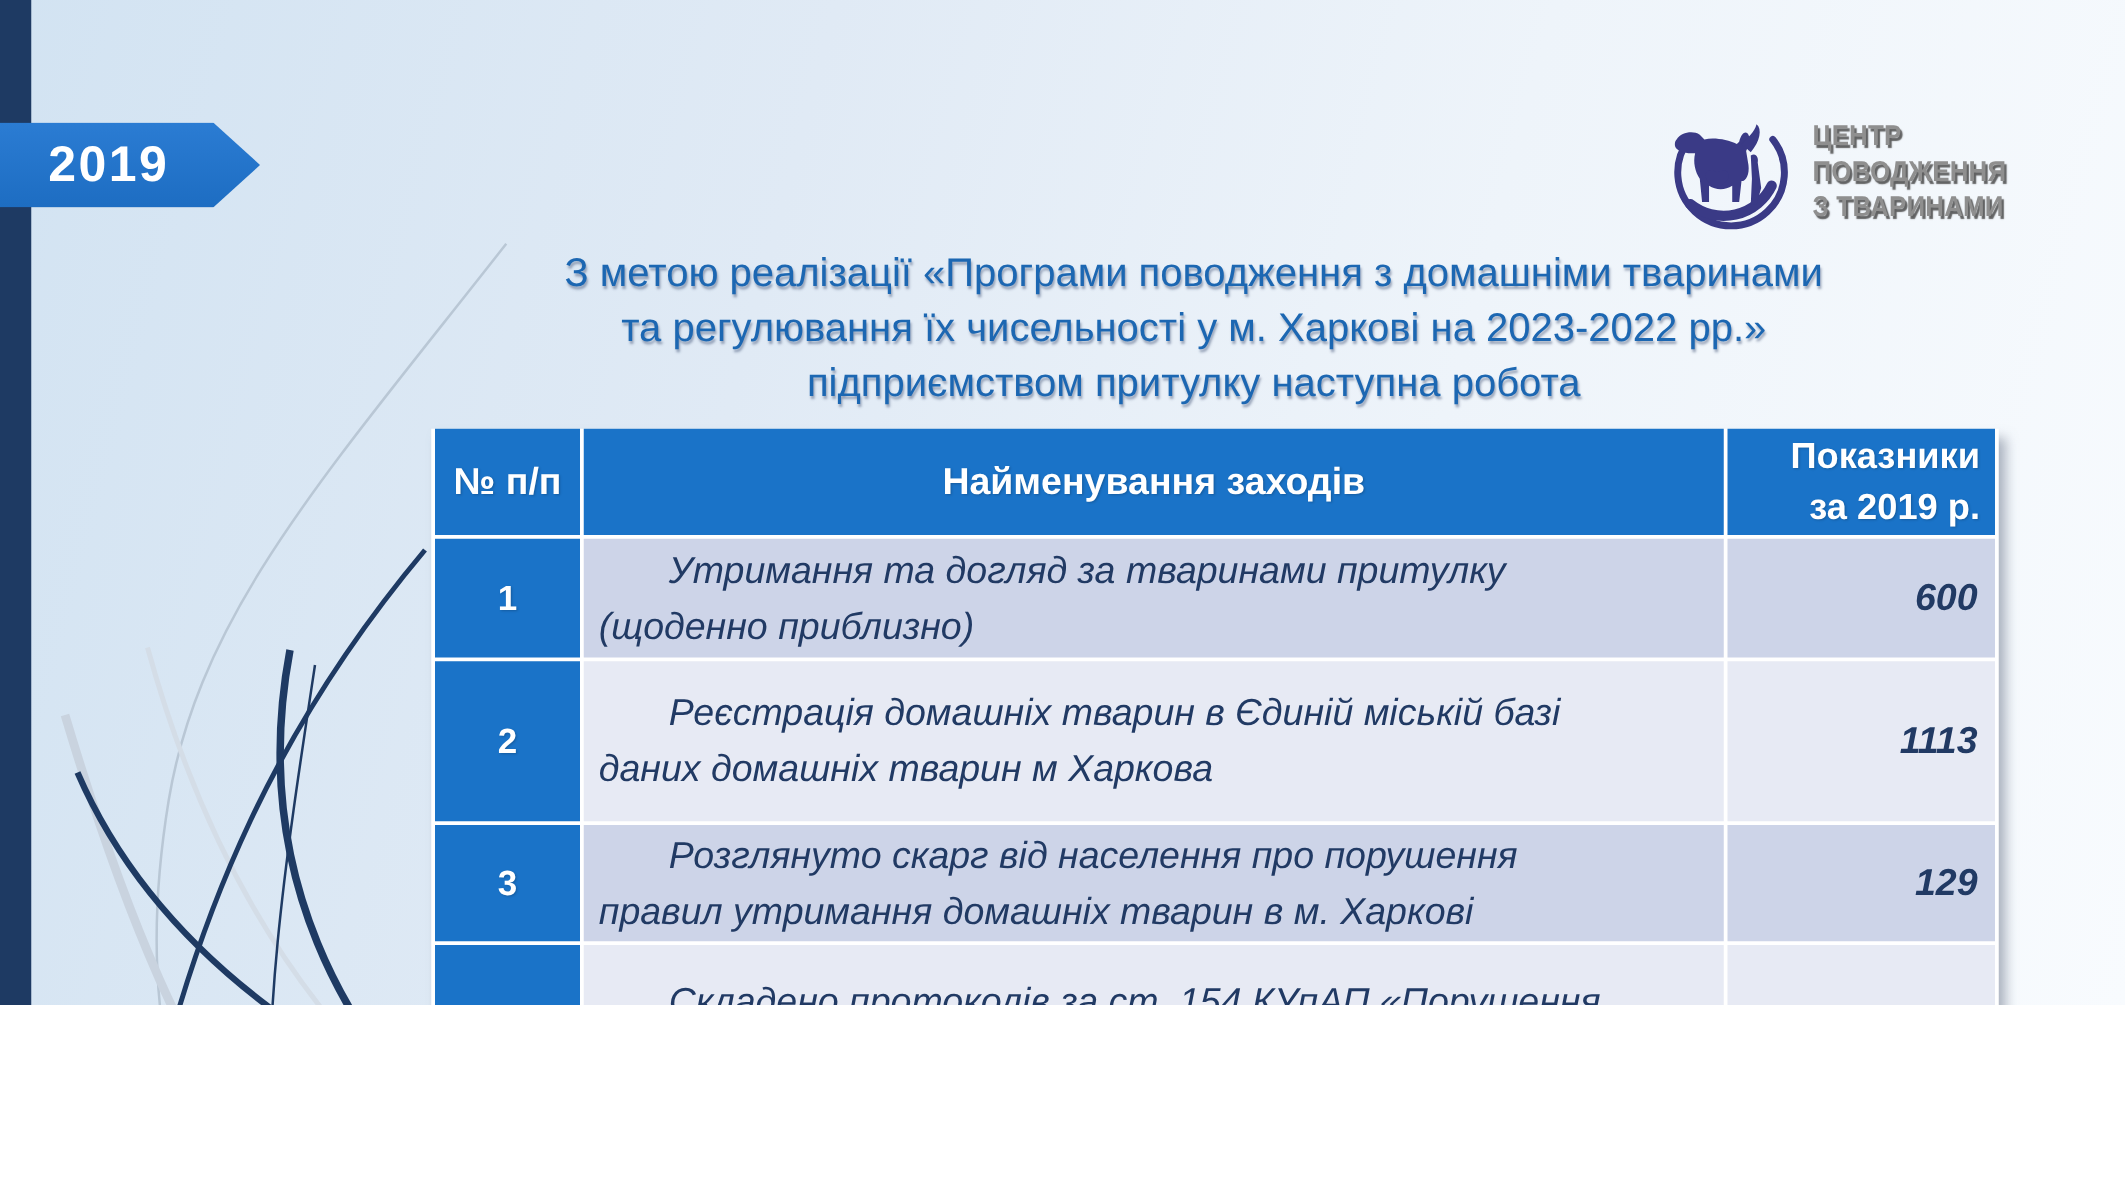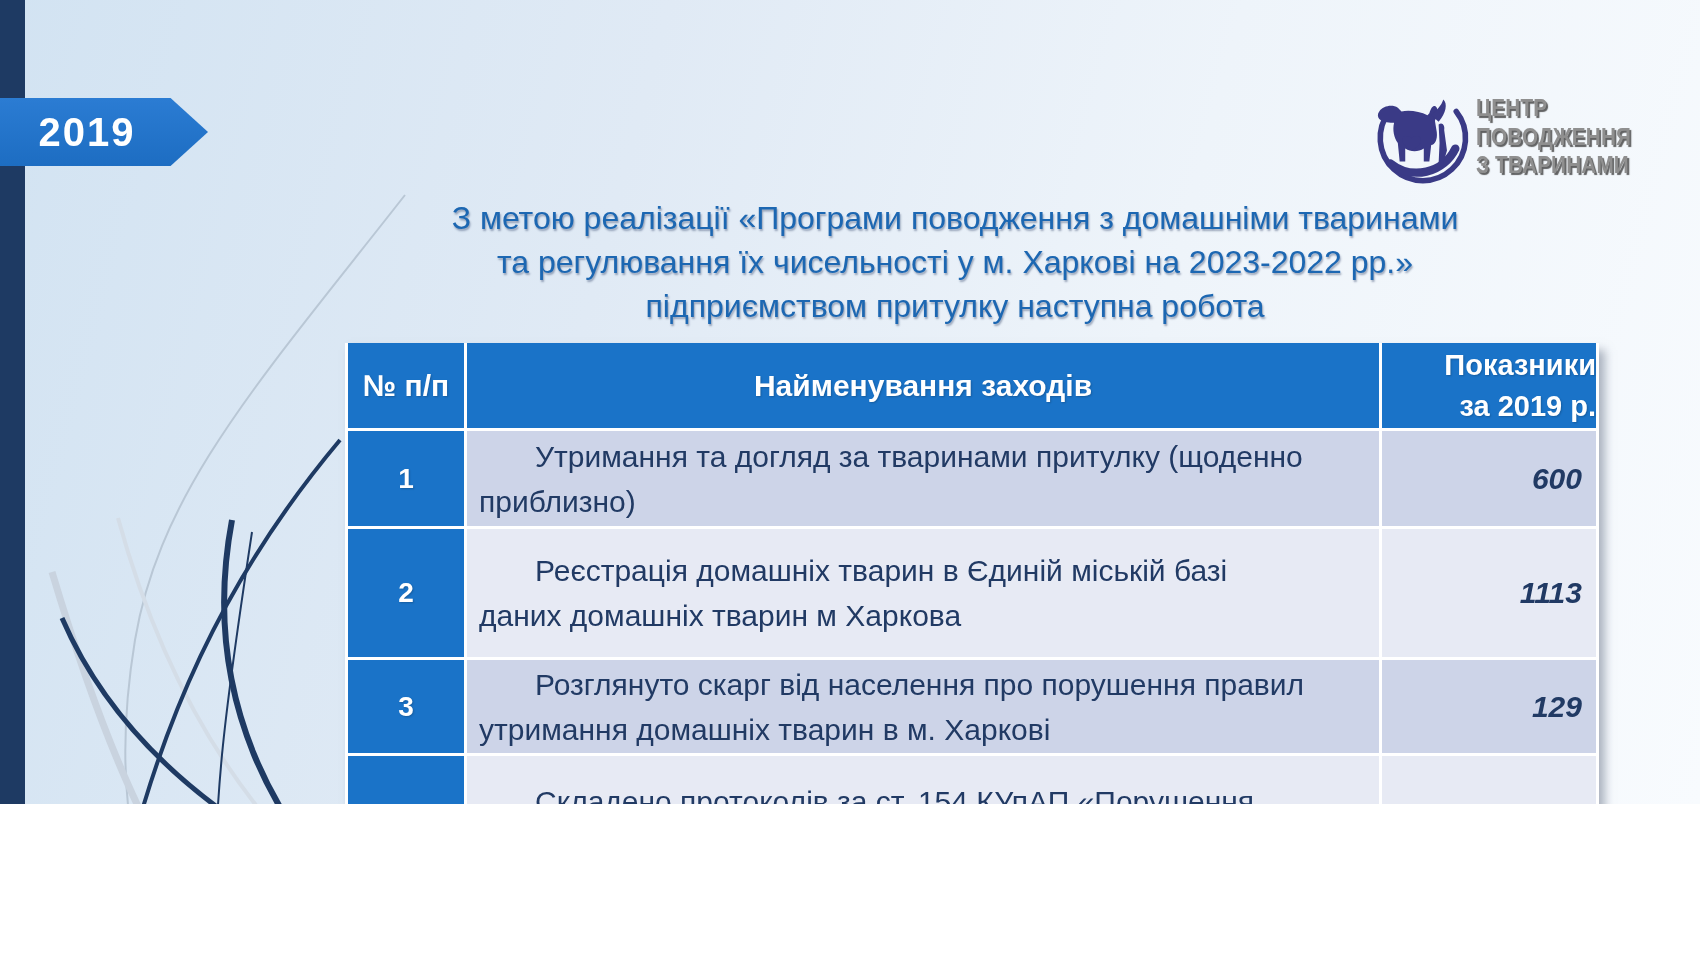--- a/index.html
+++ b/index.html
@@ -16,21 +16,21 @@
   .year-arrow{
     position:absolute;left:0;top:98px;width:208px;height:68px;
     background:linear-gradient(180deg,#2b7cd3 0%,#1d6dc2 100%);
     clip-path:polygon(0 0,82% 0,100% 50%,82% 100%,0 100%);
     display:flex;align-items:center;justify-content:center;
     padding-right:34px;box-sizing:border-box;
     filter:drop-shadow(0 4px 4px rgba(20,40,80,0.35));
   }
   .year-arrow span{color:#ffffff;font-size:40px;font-weight:bold;letter-spacing:2px;}
   
-  .logo{position:absolute;left:1370px;top:80px;display:flex;align-items:center;gap:4px;}
+  .logo{position:absolute;left:1332px;top:80px;display:flex;align-items:center;gap:16px;}
   .logo-mark{width:102px;height:114px;}
   .logo-text{
     font-weight:bold;font-size:23px;line-height:1.24;color:#8f8f8f;
     letter-spacing:0.2px;text-shadow:2px 2px 1px rgba(70,70,70,0.85);
     transform:scaleX(0.9);transform-origin:left center;white-space:nowrap;
   }
   
   .title{
     position:absolute;left:320px;top:196px;width:1270px;text-align:center;
     color:#1c67b2;font-weight:normal;font-size:32px;line-height:44px;
@@ -41,26 +41,26 @@
     position:absolute;left:345px;top:343px;
     display:grid;grid-template-columns:116px 912px 214px;
     grid-template-rows:85px 95px 128px 93px 135px;
     gap:3px;background:#ffffff;padding:0 3px 3px 3px;
     box-shadow:6px 7px 9px rgba(110,120,140,0.55);
   }
   .cell{box-sizing:border-box;}
   .c-blue{background:#1a73c8;color:#ffffff;font-weight:bold;display:flex;align-items:center;justify-content:center;text-shadow:1px 1px 2px rgba(0,0,0,0.2);}
   .h-num{font-size:30px;}
   .h-name{font-size:30px;}
-  .h-val{justify-content:flex-end;text-align:right;font-size:29px;line-height:1.4;}
+  .h-val{justify-content:flex-end;text-align:right;padding-right:12px;font-size:29px;line-height:1.4;}
   .h-val .stack span{display:block;}
   .c-num{font-size:28px;}
   .band-a{background:#cdd4e8;}
   .band-b{background:#e7eaf4;}
-  .c-name{display:flex;align-items:center;color:#213a64;font-size:30px;line-height:1.5;}
+  .c-name{display:flex;align-items:center;font-style:italic;color:#213a64;font-size:30px;line-height:1.5;}
   .c-name p{margin:0;text-indent:56px;padding:0 68px 0 12px;text-align:left;}
   .c-val{display:flex;align-items:center;justify-content:flex-end;font-style:italic;color:#213a64;font-size:30px;padding-right:14px;font-weight:bold;}
 </style>
 </head>
 <body>
 
 <div class="slide">
 
   <svg class="curves" viewBox="0 0 1700 956" fill="none">
     <path d="M405,195 C260,380 160,490 135,640 C112,780 132,876 172,956" stroke="#b9c7d5" stroke-width="2"></path>

